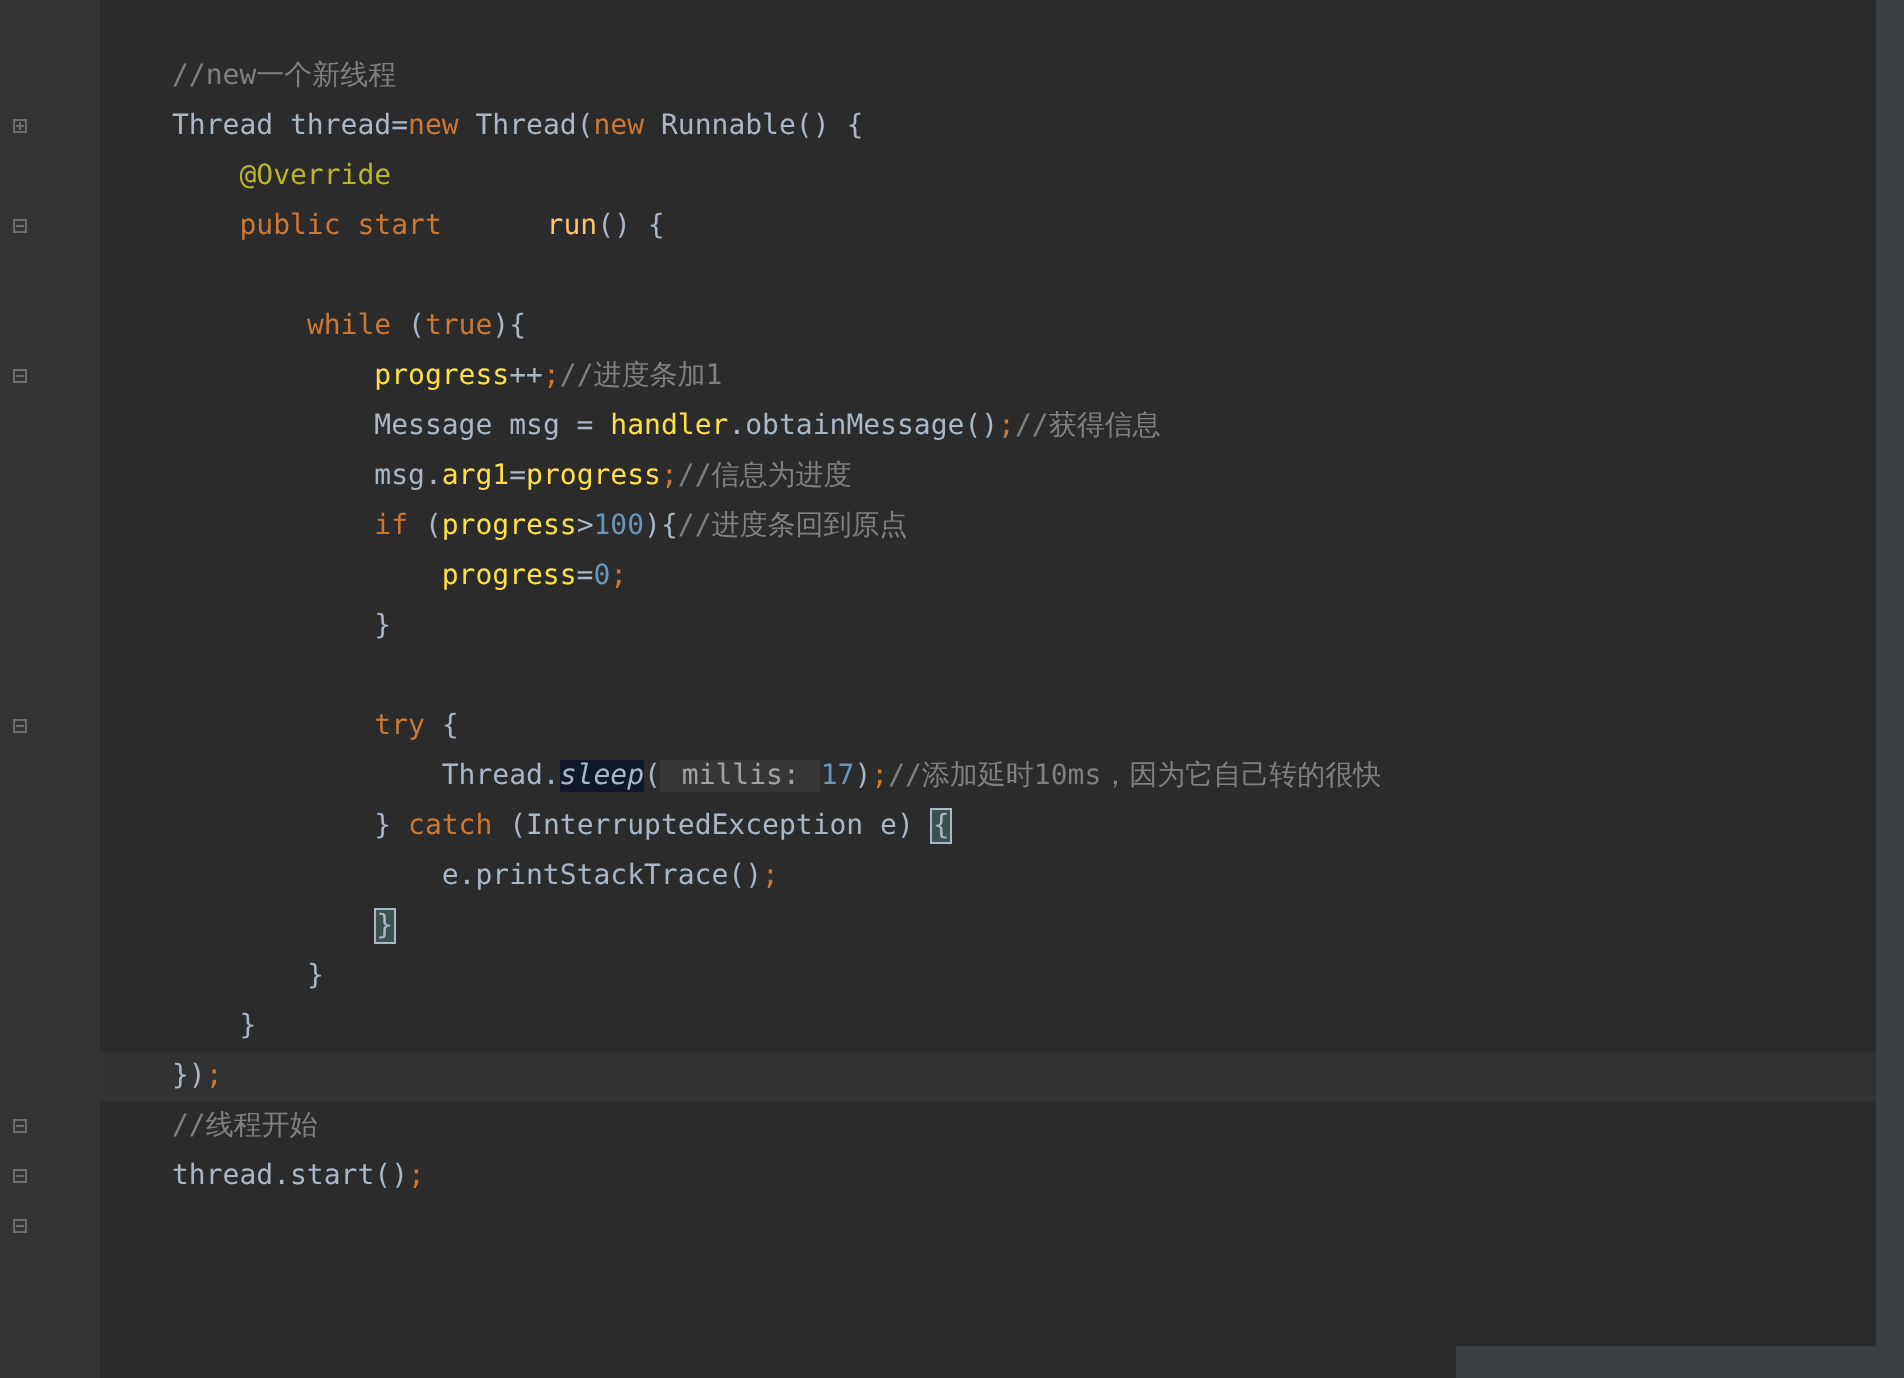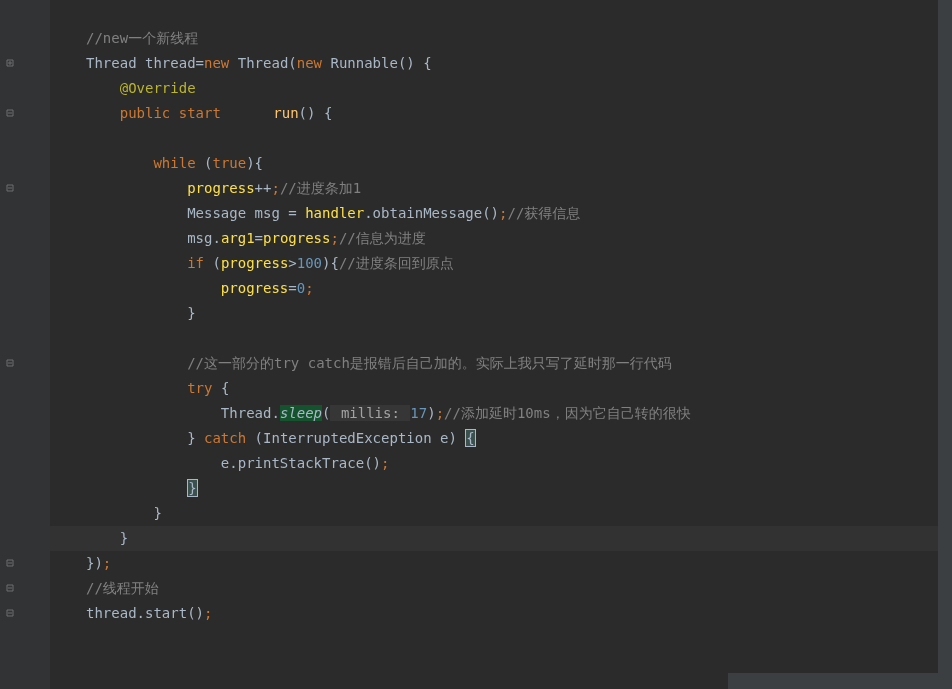--- a/index.html
+++ b/index.html
@@ -56,21 +56,21 @@
   .method { color: #ffc66d; padding-left: 44px; }
   .number { color: #6897bb; }
   .field { color: #fde047; }
   .annotation { color: #bbb529; }
   .hint-bg {
     background: #363636;
     color: #a3a3a3;
     padding: 0 2px;
   }
   .highlight-selection {
-    background: #14532d;
+    background: #0f172a;
     color: #a9b7c6;
   }
   .caret-brace {
     border: 1px solid #a9b7c6;
     background: #3b514d;
   }
   .scrollbar-track {
     position: absolute;
     right: 0;
     top: 0;
@@ -131,21 +131,20 @@
     <div class="line">    <span class="keyword">public</span><span class="keyword"> start</span><span class="method"> run</span><span>() {</span></div>
     <div class="line"></div>
     <div class="line">        <span class="keyword">while</span><span> (</span><span class="keyword">true</span><span>){</span></div>
     <div class="line">            <span class="field">progress</span><span>++</span><span class="keyword">;</span><span class="comment">//进度条加1</span></div>
     <div class="line">            <span>Message msg = </span><span class="field">handler</span><span>.obtainMessage()</span><span class="keyword">;</span><span class="comment">//获得信息</span></div>
     <div class="line">            <span>msg.</span><span class="field">arg1</span><span>=</span><span class="field">progress</span><span class="keyword">;</span><span class="comment">//信息为进度</span></div>
     <div class="line">            <span class="keyword">if</span><span> (</span><span class="field">progress</span><span>&gt;</span><span class="number">100</span><span>){</span><span class="comment">//进度条回到原点</span></div>
     <div class="line">                <span class="field">progress</span><span>=</span><span class="number">0</span><span class="keyword">;</span></div>
     <div class="line">            <span>}</span></div>
     <div class="line"></div>
-    <div class="line">            <span class="comment">//这一部分的try catch是报错后自己加的。实际上我只写了延时那一行代码</span></div>
     <div class="line">            <span class="keyword">try</span><span> {</span></div>
     <div class="line">                <span>Thread.</span><span class="highlight-selection" style="font-style:italic">sleep</span><span>(</span><span class="hint-bg"> millis: </span><span class="number">17</span><span>)</span><span class="keyword">;</span><span class="comment">//添加延时10ms，因为它自己转的很快</span></div>
     <div class="line">            <span>} </span><span class="keyword">catch</span><span> (InterruptedException e) </span><span class="caret-brace">{</span></div>
     <div class="line">                <span>e.printStackTrace()</span><span class="keyword">;</span></div>
     <div class="line">            <span class="caret-brace">}</span></div>
     <div class="line">        <span>}</span></div>
     <div class="line">    <span>}</span></div>
     <div class="line"><span>})</span><span class="keyword">;</span></div>
     <div class="line"><span class="comment">//线程开始</span></div>
     <div class="line"><span>thread.start()</span><span class="keyword">;</span></div>

